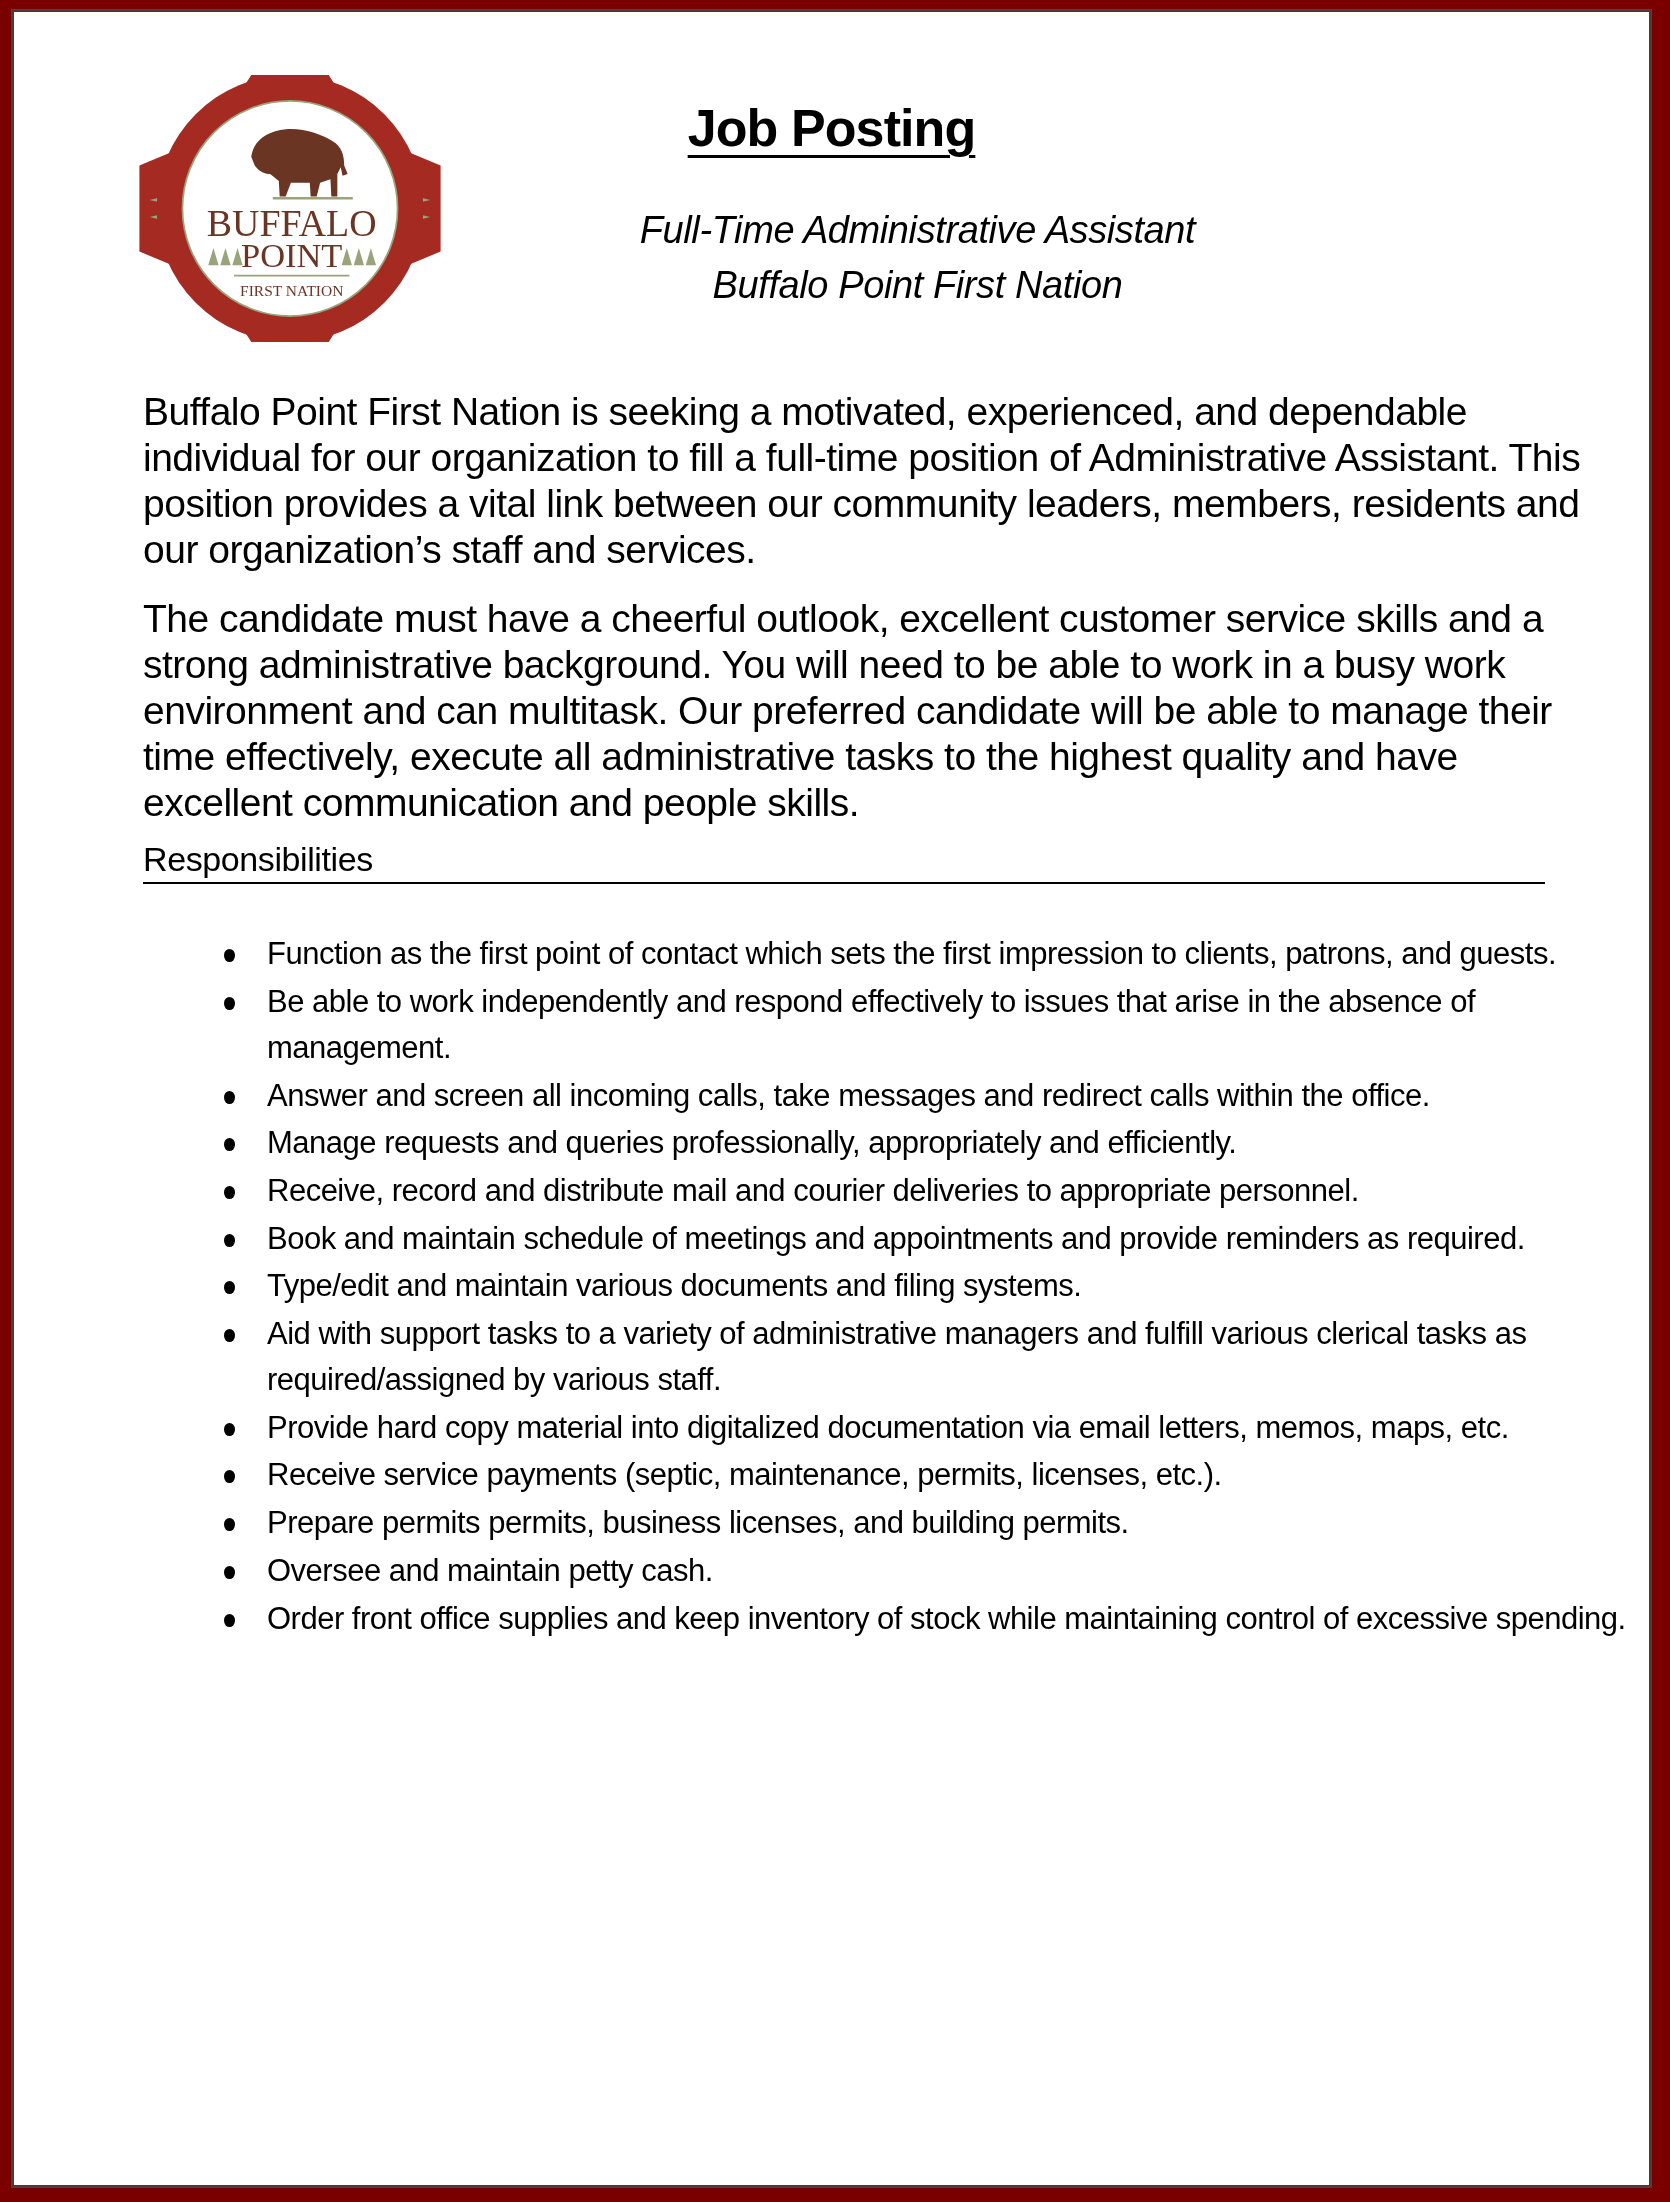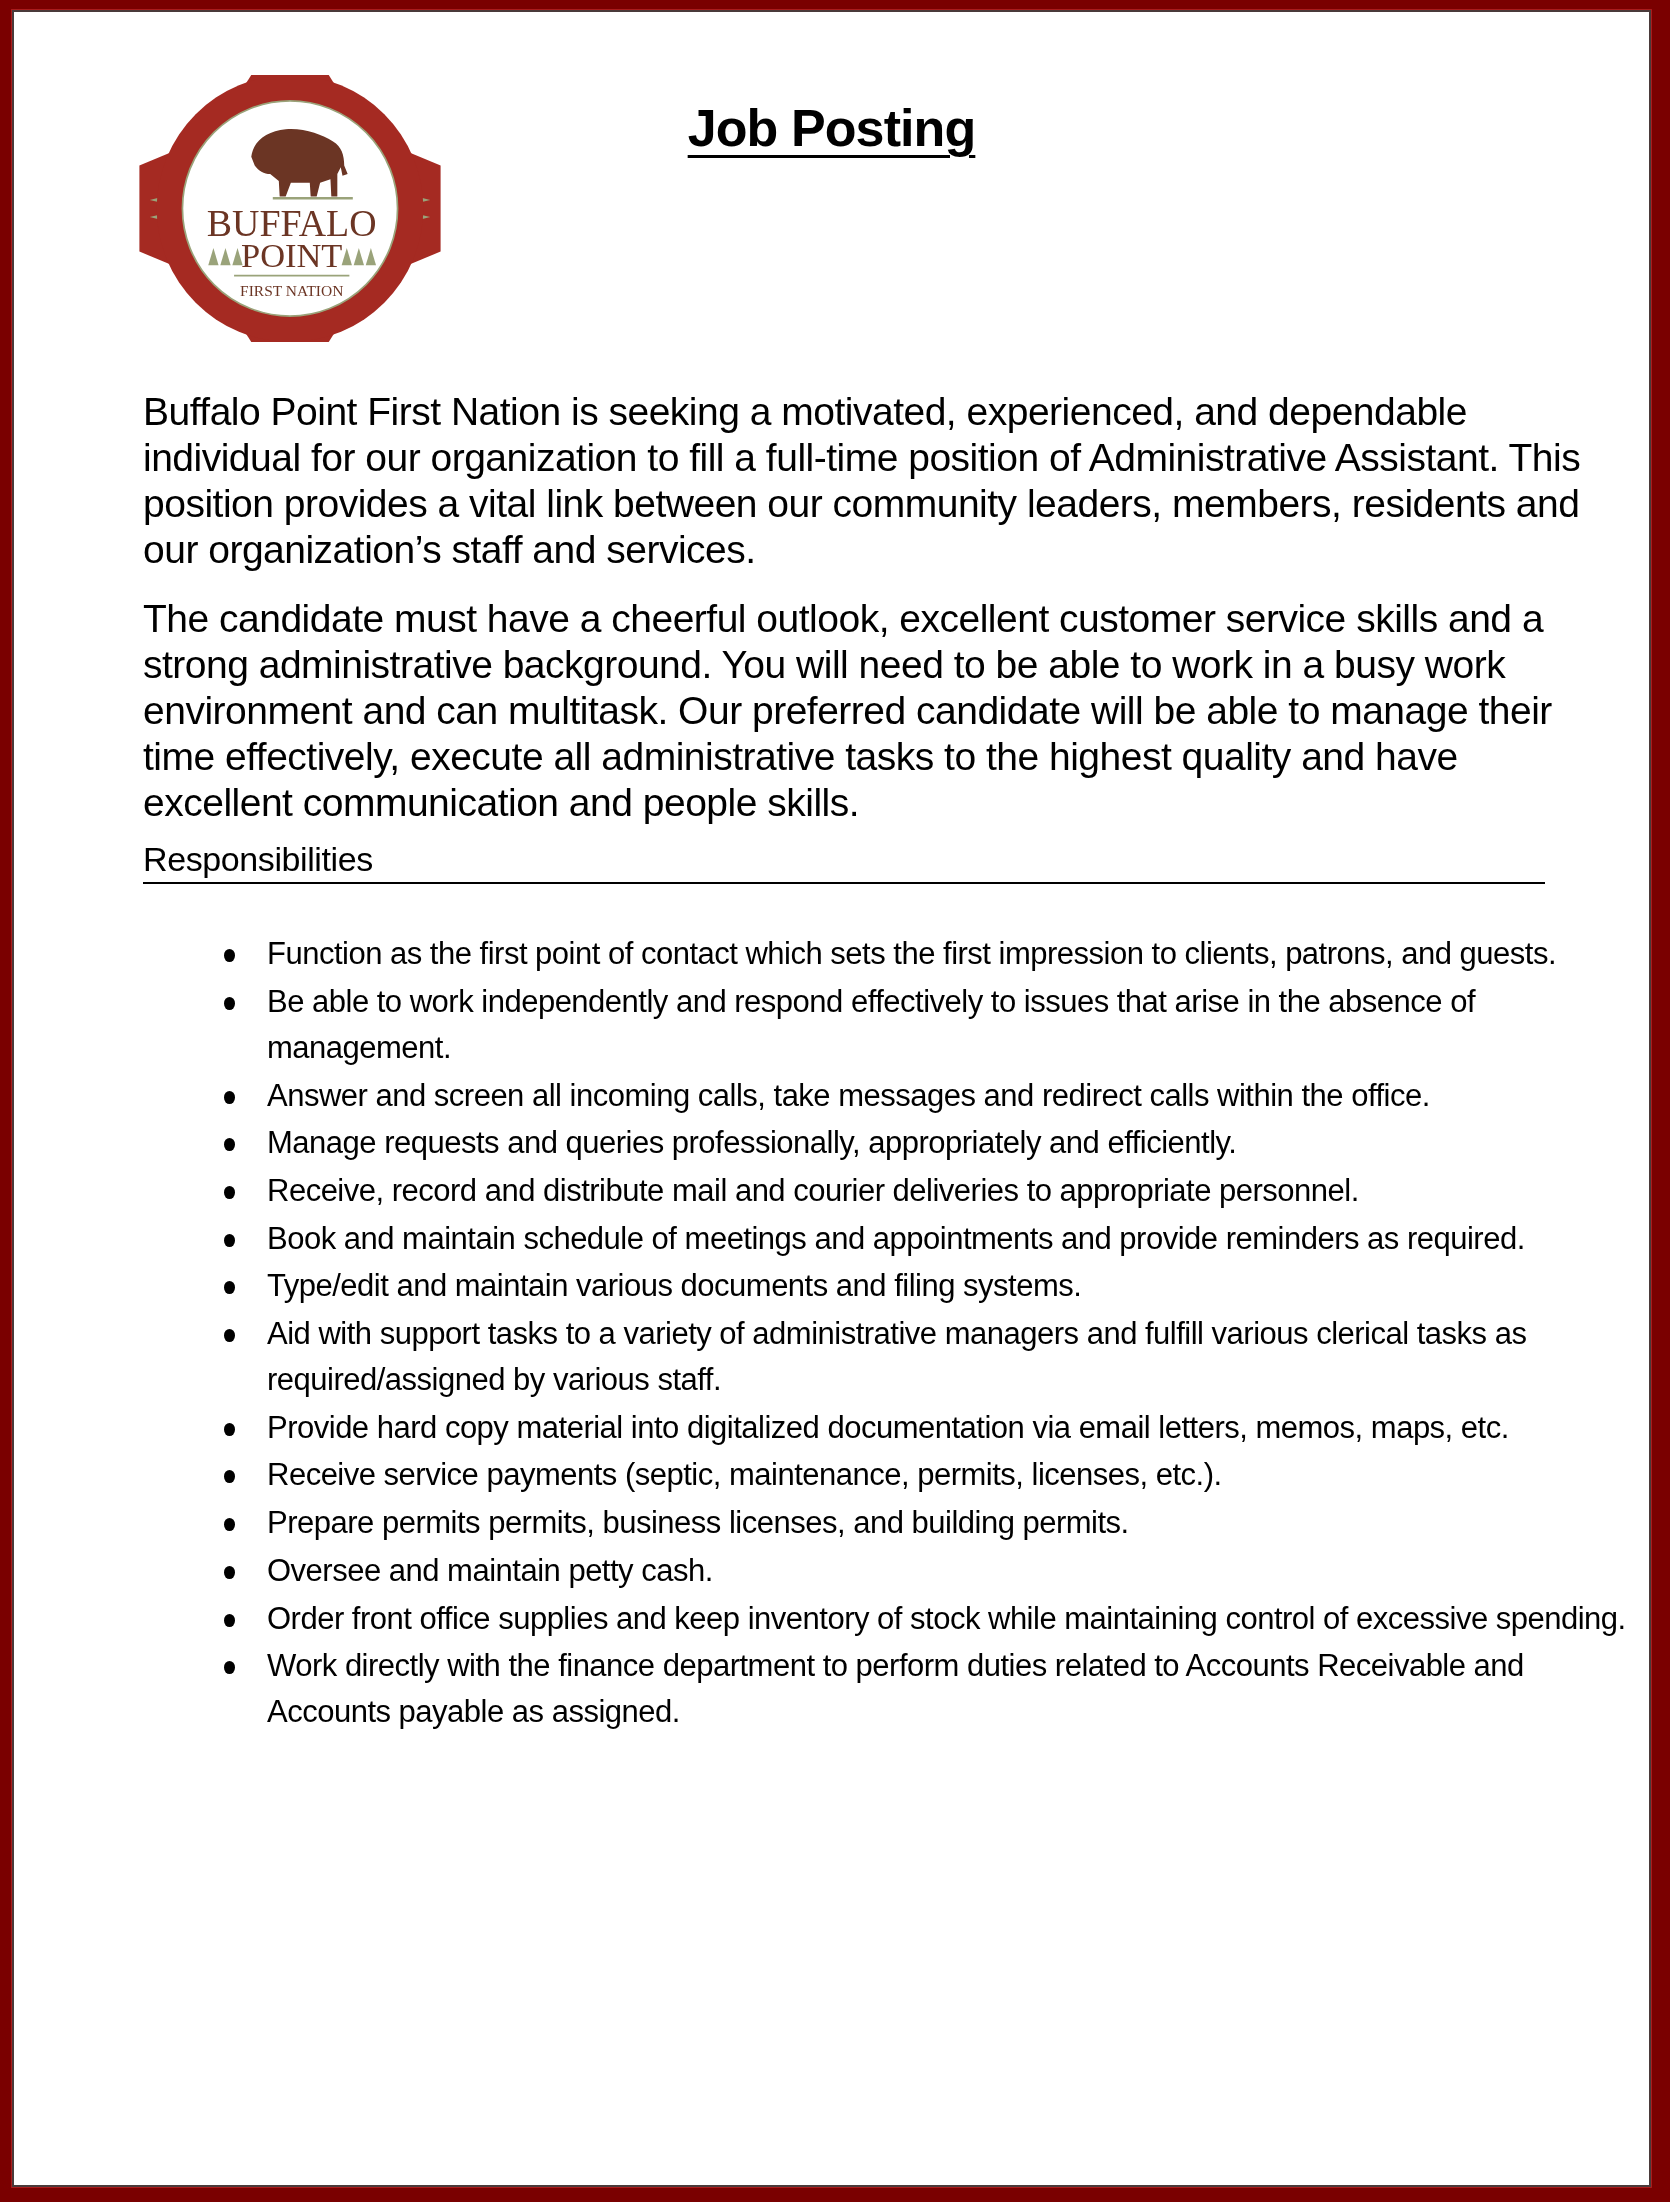--- a/index.html
+++ b/index.html
@@ -102,20 +102,24 @@
         <polygon points="128,256 134,236 140,256"></polygon>
       <polygon points="255,256 261,236 267,256"></polygon>
         <polygon points="269,256 275,236 281,256"></polygon>
         <polygon points="283,256 289,236 295,256"></polygon>
     </g>
   </svg>
 
   <div class="title">
     <h1>Job Posting</h1>
   </div>
+  <div class="subtitle">
+    <div>Full-Time Administrative Assistant</div>
+    <div>Buffalo Point First Nation</div>
+  </div>
 
   <div class="intro">
     <p>Buffalo Point First Nation is seeking a motivated, experienced, and dependable individual for our organization to fill a full-time position of Administrative Assistant. This position provides a vital link between our community leaders, members, residents and our organization’s staff and services.</p>
     <p>The candidate must have a cheerful outlook, excellent customer service skills and a strong administrative background. You will need to be able to work in a busy work environment and can multitask. Our preferred candidate will be able to manage their time effectively, execute all administrative tasks to the highest quality and have excellent communication and people skills.</p>
   </div>
 
   <div class="section-head">Responsibilities</div>
 
   <ul class="resp-list">
     <li><span class="bullet"></span><span>Function as the first point of contact which sets the first impression to clients, patrons, and guests.</span></li>
@@ -124,16 +128,15 @@
     <li><span class="bullet"></span><span>Manage requests and queries professionally, appropriately and efficiently.</span></li>
     <li><span class="bullet"></span><span>Receive, record and distribute mail and courier deliveries to appropriate personnel.</span></li>
     <li><span class="bullet"></span><span>Book and maintain schedule of meetings and appointments and provide reminders as required.</span></li>
     <li><span class="bullet"></span><span>Type/edit and maintain various documents and filing systems.</span></li>
     <li><span class="bullet"></span><span>Aid with support tasks to a variety of administrative managers and fulfill various clerical tasks as required/assigned by various staff.</span></li>
     <li><span class="bullet"></span><span>Provide hard copy material into digitalized documentation via email letters, memos, maps, etc.</span></li>
     <li><span class="bullet"></span><span>Receive service payments (septic, maintenance, permits, licenses, etc.).</span></li>
     <li><span class="bullet"></span><span>Prepare permits permits, business licenses, and building permits.</span></li>
     <li><span class="bullet"></span><span>Oversee and maintain petty cash.</span></li>
     <li><span class="bullet"></span><span>Order front office supplies and keep inventory of stock while maintaining control of excessive spending.</span></li>
-    <li><span class="bullet"></span><span>Work directly with the finance department to perform duties related to Accounts Receivable and Accounts payable as assigned.</span></li>
   </ul>
 </div>
 
 
 </body></html>

